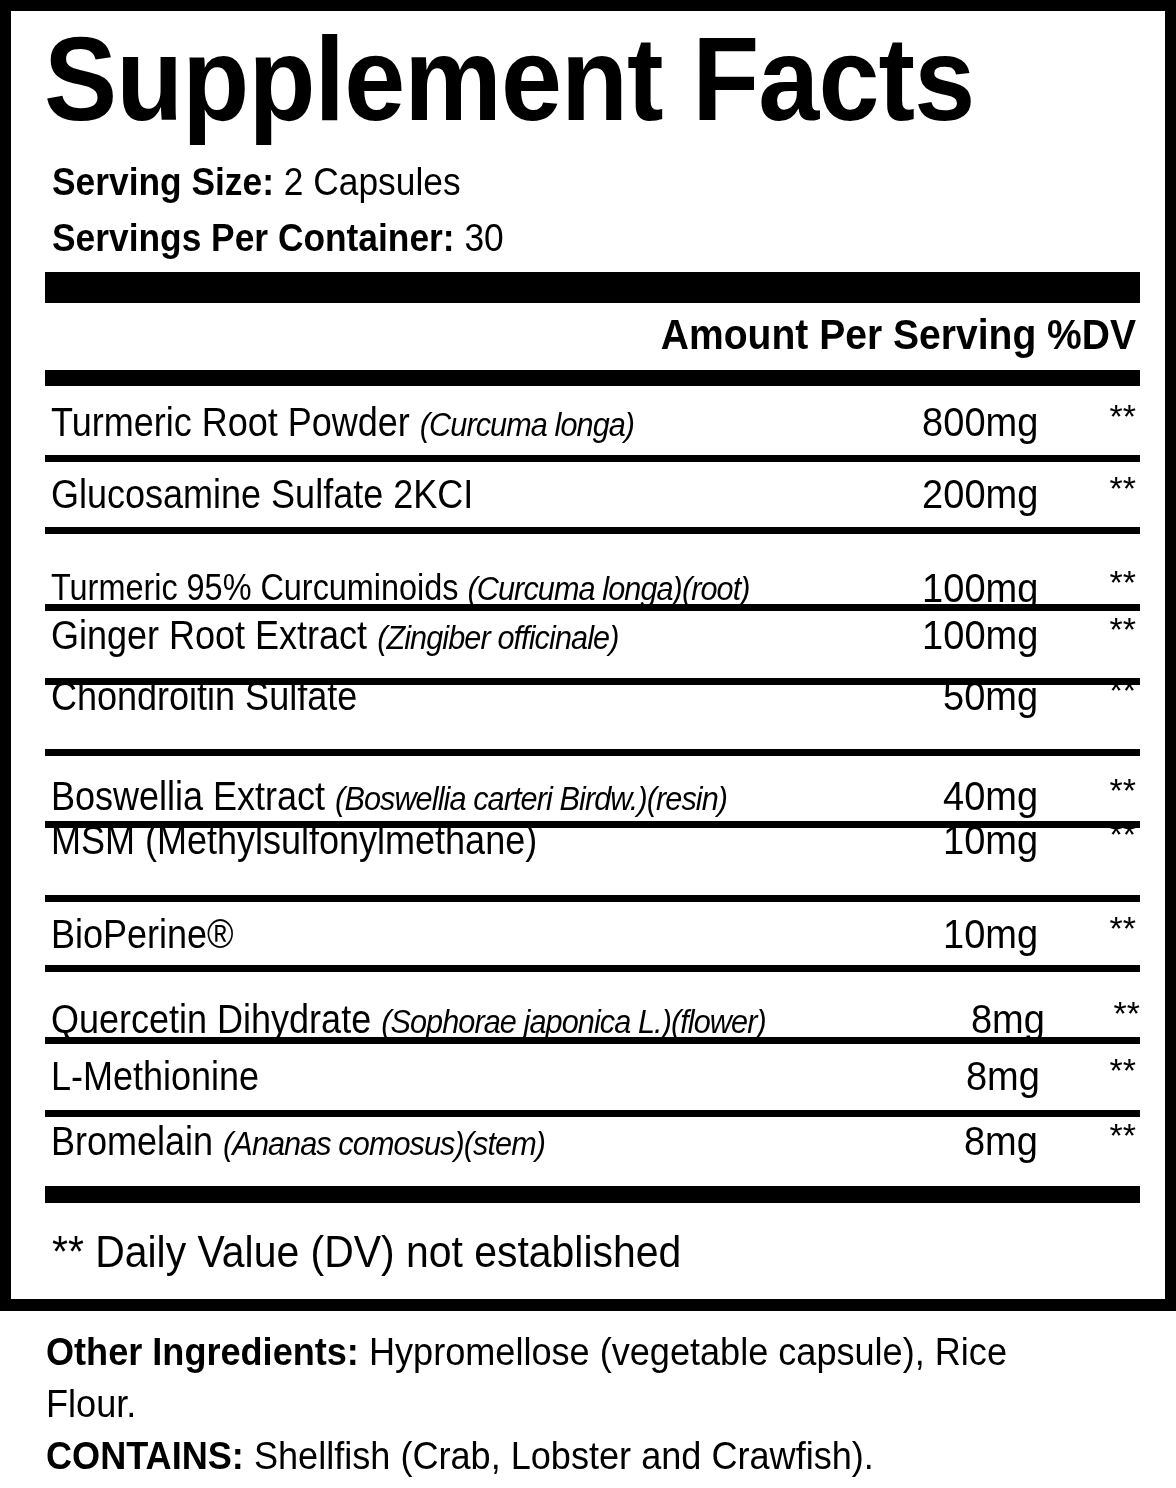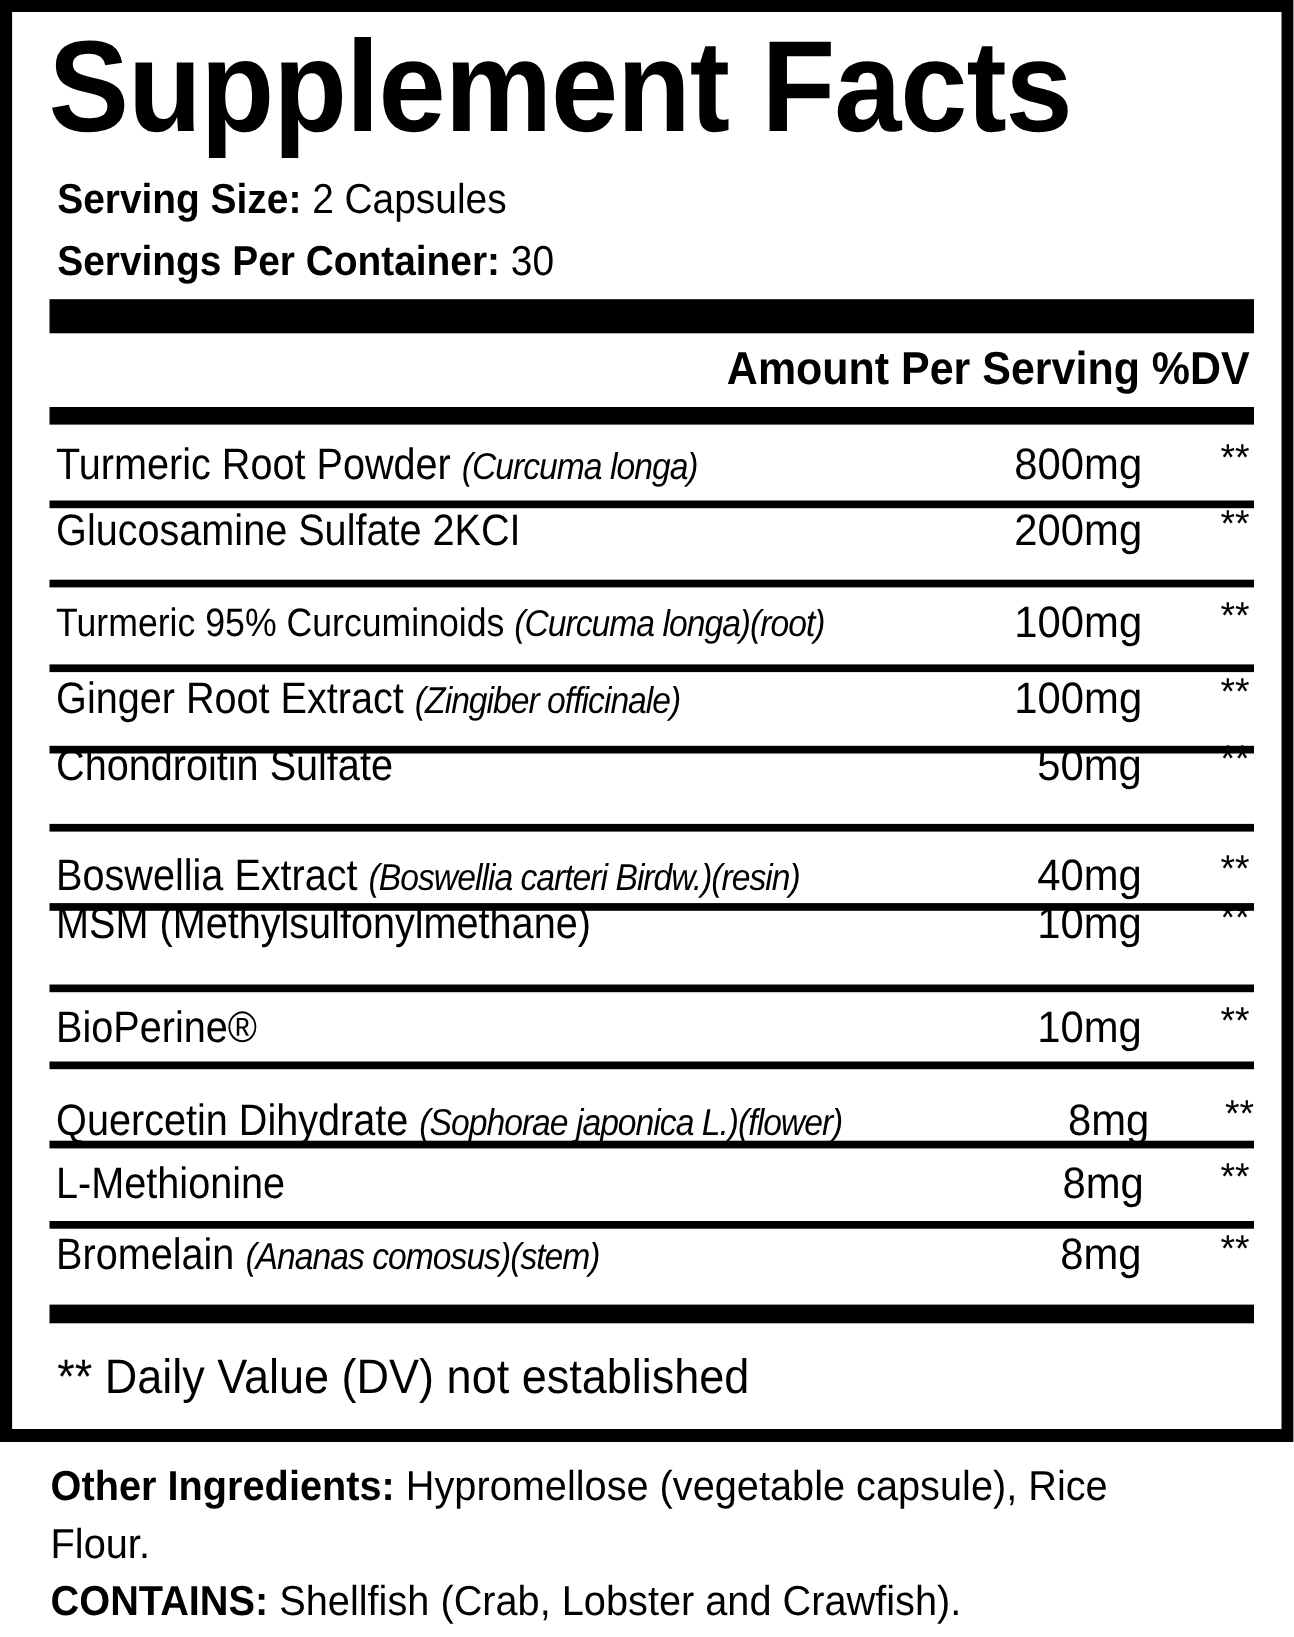--- a/index.html
+++ b/index.html
@@ -48,28 +48,28 @@
 <div class="aps">Amount Per Serving %DV</div>
 <div class="bar" style="top:370px;height:16px;"></div>
 
 <div class="row" style="top:390px;">
   <span class="name"><span>Turmeric Root Powder </span><span class="latin">(Curcuma longa)</span></span>
   <span class="amt">800mg</span>
   <span class="dv">**</span>
 </div>
 <div class="bar" style="top:455px;height:7px;"></div>
 
-<div class="row" style="top:450px;">
+<div class="row" style="top:462px;">
   <span class="name"><span>Glucosamine Sulfate 2KCI</span><span class="latin"></span></span>
   <span class="amt">200mg</span>
   <span class="dv">**</span>
 </div>
 <div class="bar" style="top:527px;height:7px;"></div>
 
-<div class="row" style="top:534px;">
+<div class="row" style="top:556px;">
   <span class="name small"><span>Turmeric 95% Curcuminoids </span><span class="latin">(Curcuma longa)(root)</span></span>
   <span class="amt">100mg</span>
   <span class="dv">**</span>
 </div>
 <div class="bar" style="top:604px;height:7px;"></div>
 
 <div class="row" style="top:603px;">
   <span class="name"><span>Ginger Root Extract </span><span class="latin">(Zingiber officinale)</span></span>
   <span class="amt">100mg</span>
   <span class="dv">**</span>

